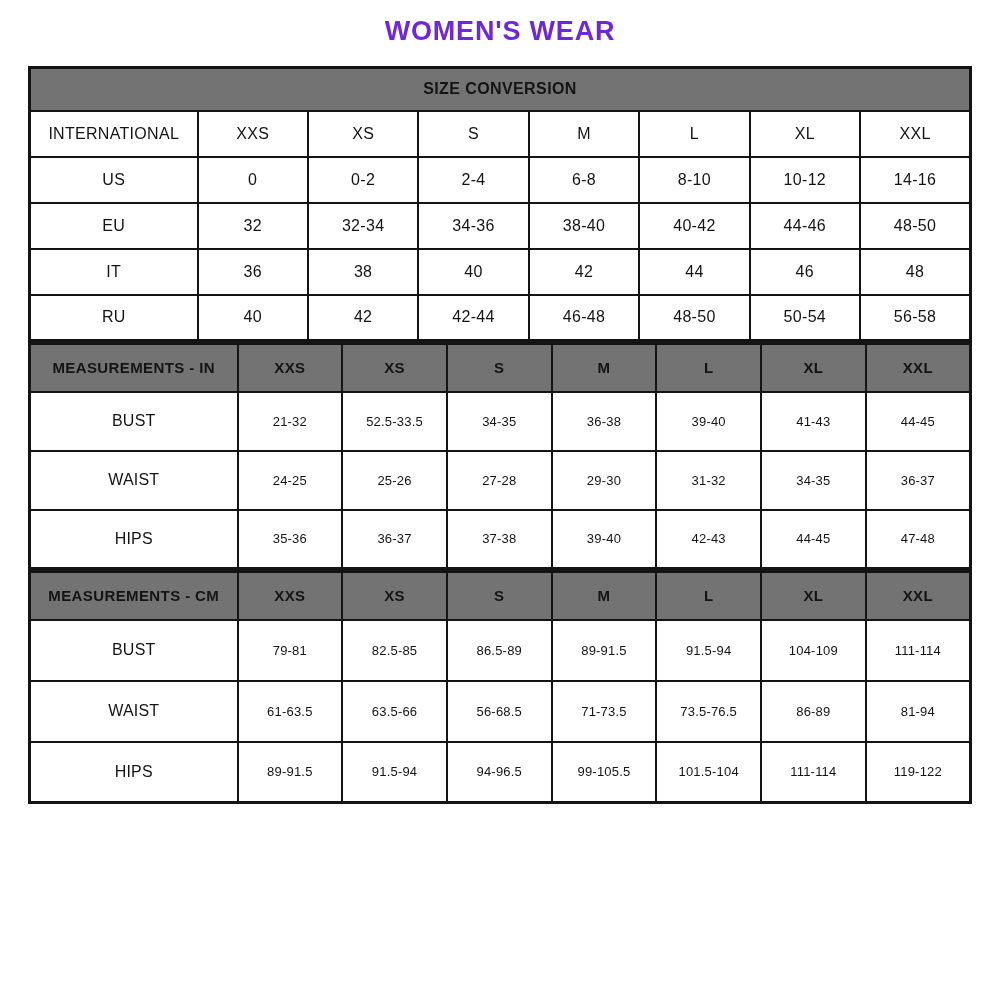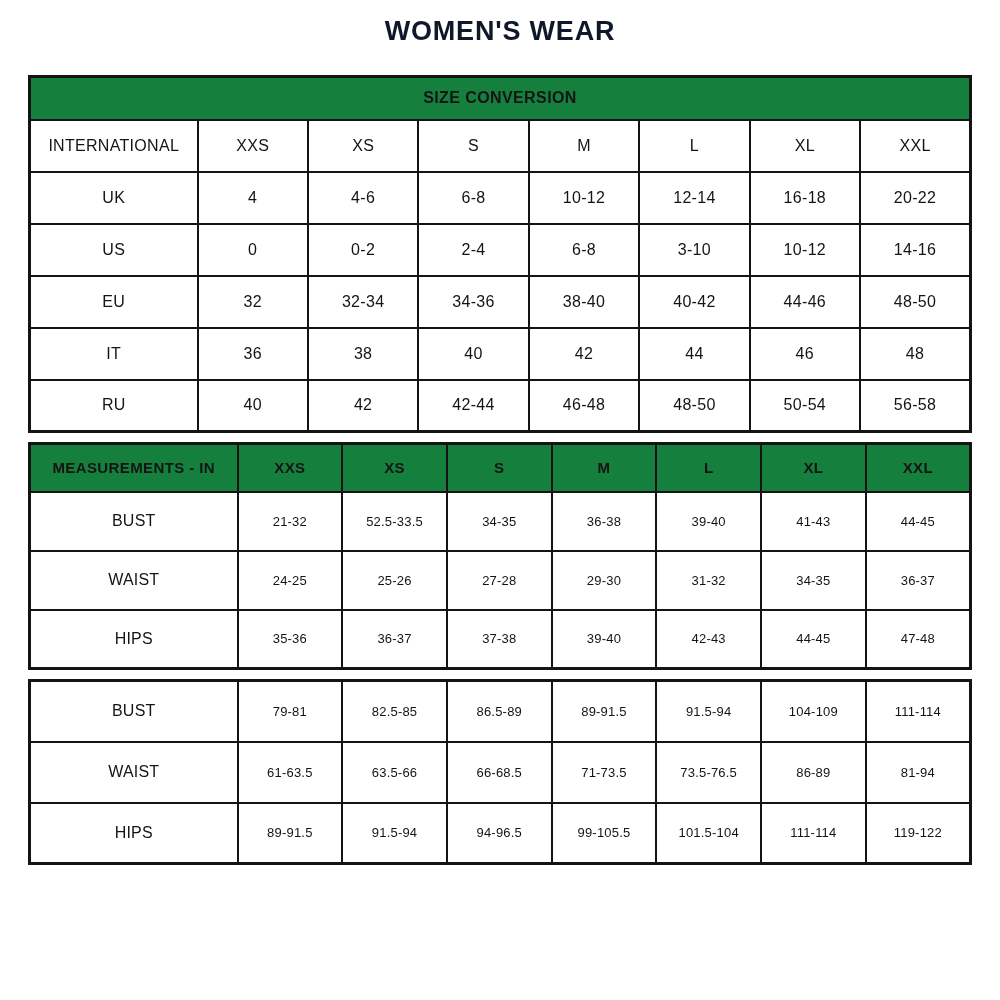--- a/index.html
+++ b/index.html
@@ -10,44 +10,44 @@
     font-family: "Liberation Sans", sans-serif;
     color: #141414;
   }
   .page { padding: 12px 28px 10px 28px; }
 
   h1.page-title {
     text-align: center;
     font-size: 27px;
     font-weight: 700;
     letter-spacing: 0.8px;
-    margin: 4px 0 28px 0;
-    color: #0f172a;
+    margin: 4px 0 19px 0;
+    color: #6d28d9;
   }
 
   table.tbl {
     width: 100%;
     border-collapse: collapse;
     table-layout: fixed;
     border: 3px solid #141414;
   }
-  table.tbl + table.tbl { margin-top: 9px; }
+  table.tbl + table.tbl { margin-top: 0; }
   .tbl td {
     border: 2px solid #141414;
     text-align: center;
     vertical-align: middle;
     overflow: hidden;
   }
-  .gray { background: #15803d; }
+  .gray { background: #737373; }
 
   
   .t1 col.col-label { width: 168px; }
   .t1 td { font-size: 16px; }
   .t1 .title-row td { height: 43px; font-size: 16px; font-weight: 700; letter-spacing: 0.4px; }
-  .t1 .row td { height: 52px; letter-spacing: 0.3px; }
+  .t1 .row td { height: 46px; letter-spacing: 0.3px; }
 
   
   .t2 col.col-label, .t3 col.col-label { width: 208px; }
   .t2 .head-row td, .t3 .head-row td {
     height: 48px; font-size: 15px; font-weight: 700; letter-spacing: 0.4px;
   }
   .t2 .row td, .t3 .row td { height: 59px; font-size: 13px; letter-spacing: 0.2px; }
   .t3 .row td { height: 61px; }
   .t2 .row td.lbl, .t3 .row td.lbl { font-size: 16px; }
 </style>
@@ -77,36 +77,26 @@
         <td>INTERNATIONAL</td>
         <td>XXS</td>
         <td>XS</td>
         <td>S</td>
         <td>M</td>
         <td>L</td>
         <td>XL</td>
         <td>XXL</td>
       </tr>
       <tr class="row">
-        <td class="lbl">UK</td>
-        <td>4</td>
-        <td>4-6</td>
-        <td>6-8</td>
-        <td>10-12</td>
-        <td>12-14</td>
-        <td>16-18</td>
-        <td>20-22</td>
-      </tr>
-      <tr class="row">
         <td class="lbl">US</td>
         <td>0</td>
         <td>0-2</td>
         <td>2-4</td>
         <td>6-8</td>
-        <td>3-10</td>
+        <td>8-10</td>
         <td>10-12</td>
         <td>14-16</td>
       </tr>
       <tr class="row">
         <td class="lbl">EU</td>
         <td>32</td>
         <td>32-34</td>
         <td>34-36</td>
         <td>38-40</td>
         <td>40-42</td>
@@ -196,35 +186,45 @@
         <col class="col-label">
         <col>
         <col>
         <col>
         <col>
         <col>
         <col>
         <col>
       </colgroup>
     <tbody>
+      <tr class="head-row">
+        <td class="gray">MEASUREMENTS - CM</td>
+        <td class="gray">XXS</td>
+        <td class="gray">XS</td>
+        <td class="gray">S</td>
+        <td class="gray">M</td>
+        <td class="gray">L</td>
+        <td class="gray">XL</td>
+        <td class="gray">XXL</td>
+      </tr>
       <tr class="row">
         <td class="lbl">BUST</td>
         <td>79-81</td>
         <td>82.5-85</td>
         <td>86.5-89</td>
         <td>89-91.5</td>
         <td>91.5-94</td>
         <td>104-109</td>
         <td>111-114</td>
       </tr>
       <tr class="row">
         <td class="lbl">WAIST</td>
         <td>61-63.5</td>
         <td>63.5-66</td>
-        <td>66-68.5</td>
+        <td>56-68.5</td>
         <td>71-73.5</td>
         <td>73.5-76.5</td>
         <td>86-89</td>
         <td>81-94</td>
       </tr>
       <tr class="row">
         <td class="lbl">HIPS</td>
         <td>89-91.5</td>
         <td>91.5-94</td>
         <td>94-96.5</td>

